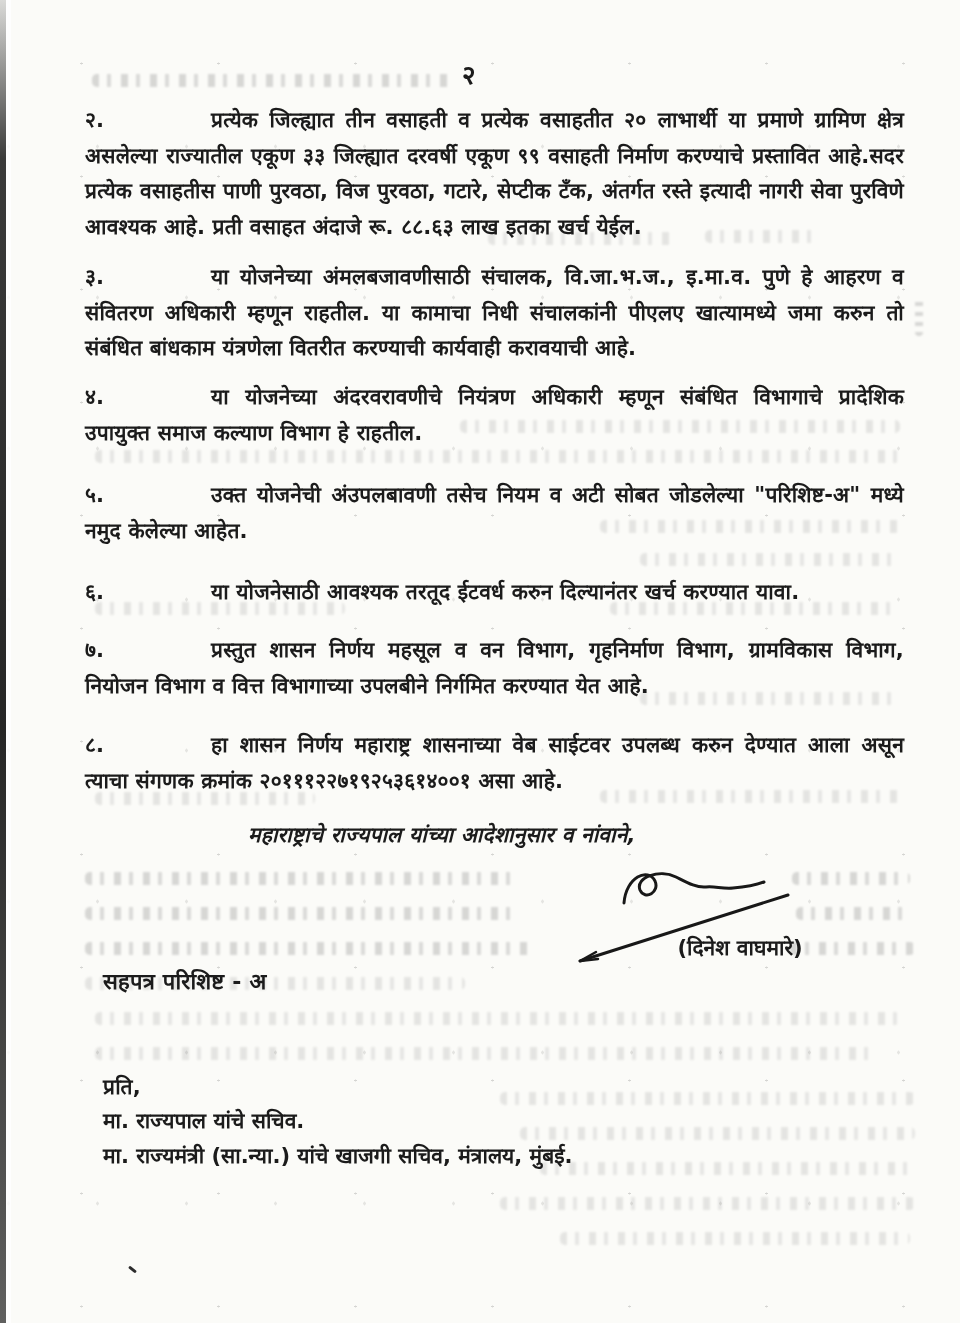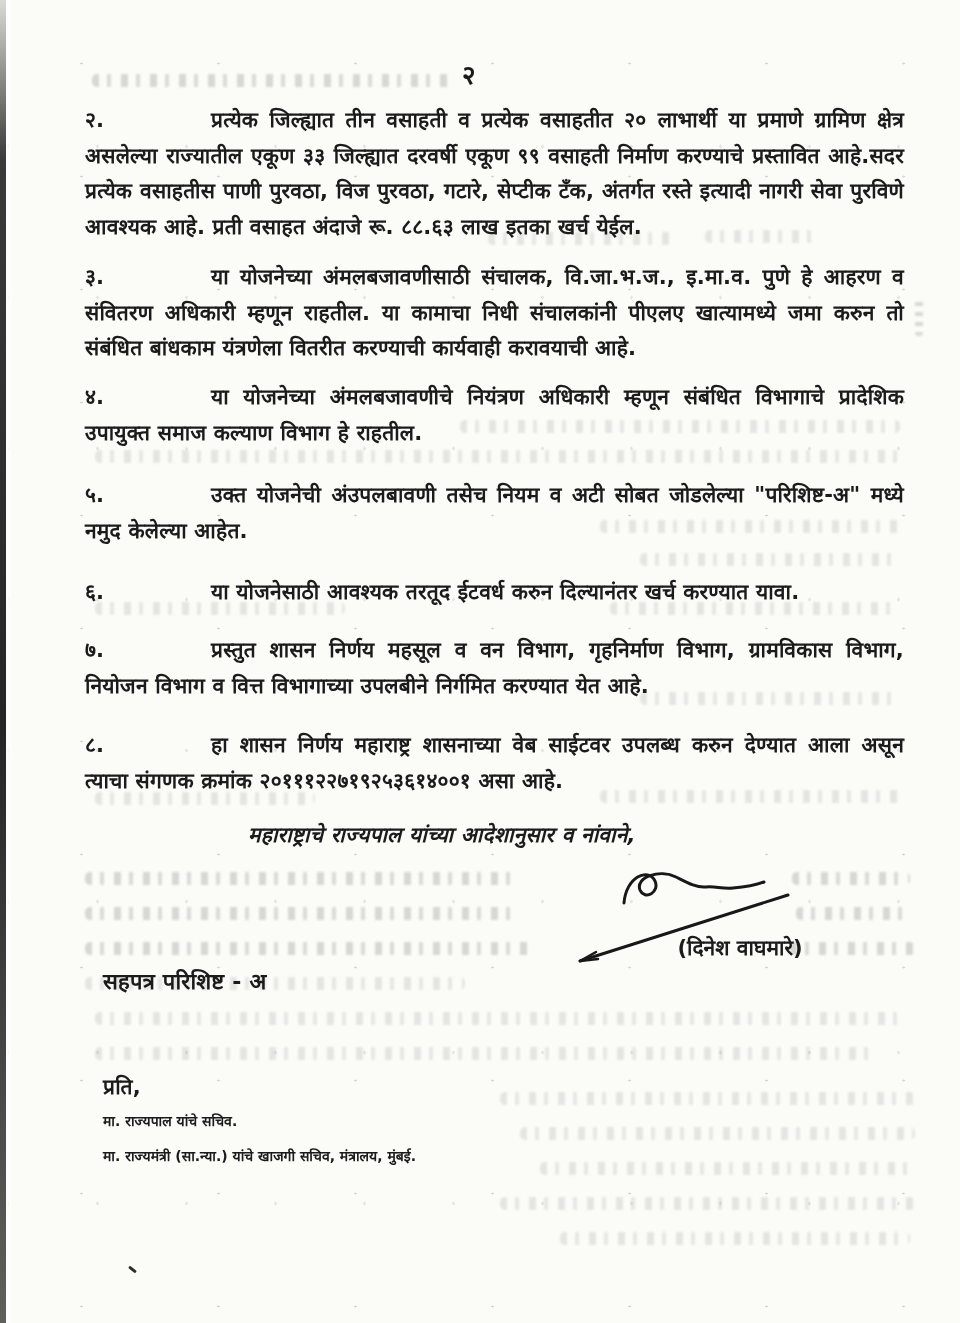--- a/index.html
+++ b/index.html
@@ -23,21 +23,21 @@
   }
   .edge-left-gap{position:absolute;left:6px;top:0;width:5px;height:100%;background:rgba(255,255,255,.8);}
   .pagenum{position:absolute;left:462px;top:56px;font-size:26px;font-weight:700;}
   .para{position:absolute;left:85px;right:56px;text-align:justify;
     font-size:21px;line-height:35.5px;font-weight:700;letter-spacing:.2px;}
   .para .pnum{position:absolute;left:0;top:0;}
   .para .ptext{display:block;text-indent:126px;}
   .line{position:absolute;font-size:21px;font-weight:700;letter-spacing:.2px;}
   .sigblock{position:absolute;left:600px;top:930px;width:280px;text-align:center;
     font-size:21px;font-weight:700;line-height:37px;}
-  .recipients{position:absolute;left:103px;top:1104px;font-size:14px;font-weight:700;line-height:35px;}
+  .recipients{position:absolute;left:103px;top:1104px;font-size:21px;font-weight:700;line-height:35px;}
   .smudge{position:absolute;height:13px;border-radius:5px;opacity:.20;filter:blur(1px);
     background:repeating-linear-gradient(90deg, #4a4a4a 0 7px, transparent 7px 15px, #5a5a5a 15px 19px, transparent 19px 29px);}
   .smudge.light{opacity:.12;}
   .smudge.vert{background:repeating-linear-gradient(0deg, #4a4a4a 0 4px, transparent 4px 10px);width:8px;}
   .tick{position:absolute;background:#2c2c2c;border-radius:2px;}
   svg.sig{position:absolute;left:552px;top:855px;}
 </style>
 </head>
 <body>
 
@@ -81,21 +81,21 @@
   <span class="ptext">प्रत्येक जिल्ह्यात तीन वसाहती व प्रत्येक वसाहतीत २० लाभार्थी या प्रमाणे ग्रामिण क्षेत्र असलेल्या राज्यातील एकूण ३३ जिल्ह्यात दरवर्षी एकूण ९९ वसाहती निर्माण करण्याचे प्रस्तावित आहे.सदर प्रत्येक वसाहतीस पाणी पुरवठा, विज पुरवठा, गटारे, सेप्टीक टँक, अंतर्गत रस्ते इत्यादी नागरी सेवा पुरविणे आवश्यक  आहे. प्रती वसाहत अंदाजे रू. ८८.६३ लाख इतका खर्च येईल.</span>
 </div>
 
 <div class="para" style="top:260px;">
   <span class="pnum">३.</span>
   <span class="ptext">या योजनेच्या अंमलबजावणीसाठी संचालक, वि.जा.भ.ज., इ.मा.व. पुणे हे आहरण व संवितरण अधिकारी म्हणून राहतील. या कामाचा निधी संचालकांनी पीएलए खात्यामध्ये जमा करुन तो संबंधित बांधकाम यंत्रणेला वितरीत करण्याची कार्यवाही करावयाची आहे.</span>
 </div>
 
 <div class="para" style="top:380px;">
   <span class="pnum">४.</span>
-  <span class="ptext">या योजनेच्या अंमलबजावणीचे नियंत्रण अधिकारी म्हणून संबंधित विभागाचे प्रादेशिक उपायुक्त समाज कल्याण विभाग हे राहतील.</span>
+  <span class="ptext">या योजनेच्या अंदरवरावणीचे नियंत्रण अधिकारी म्हणून संबंधित विभागाचे प्रादेशिक उपायुक्त समाज कल्याण विभाग हे राहतील.</span>
 </div>
 
 <div class="para" style="top:478px;">
   <span class="pnum">५.</span>
   <span class="ptext">उक्त योजनेची अंउपलबावणी तसेच नियम व अटी सोबत जोडलेल्या "परिशिष्ट-अ" मध्ये नमुद केलेल्या आहेत.</span>
 </div>
 
 <div class="para" style="top:575px;">
   <span class="pnum">६.</span>
   <span class="ptext">या योजनेसाठी आवश्यक तरतूद ईटवर्ध करुन दिल्यानंतर खर्च करण्यात यावा.</span>

